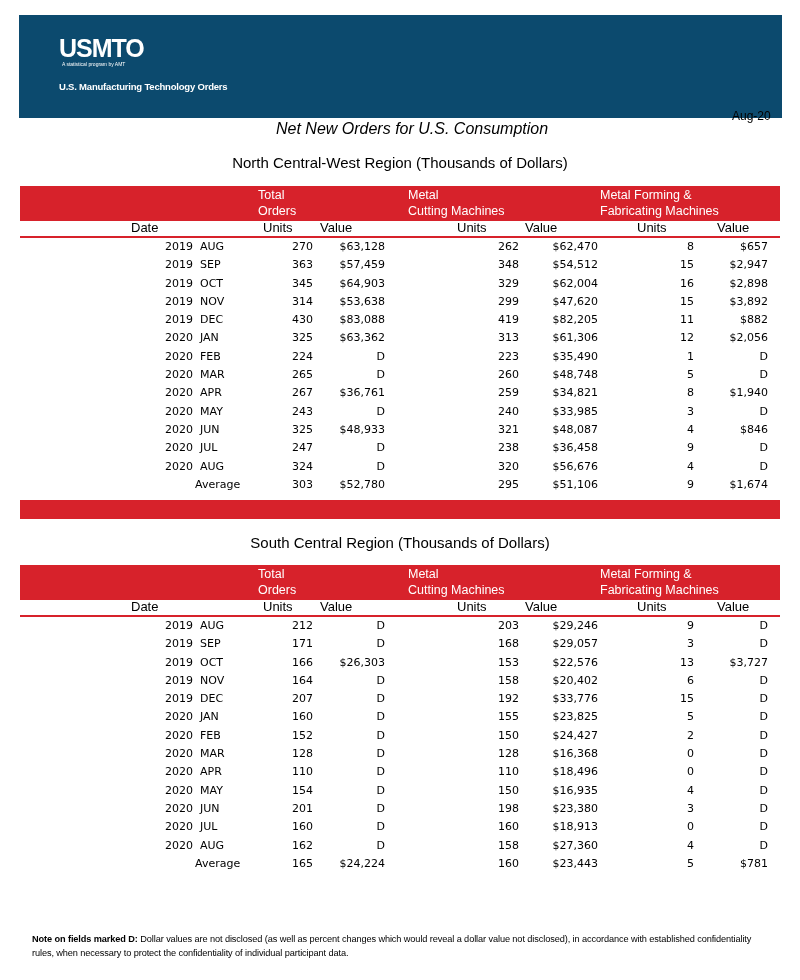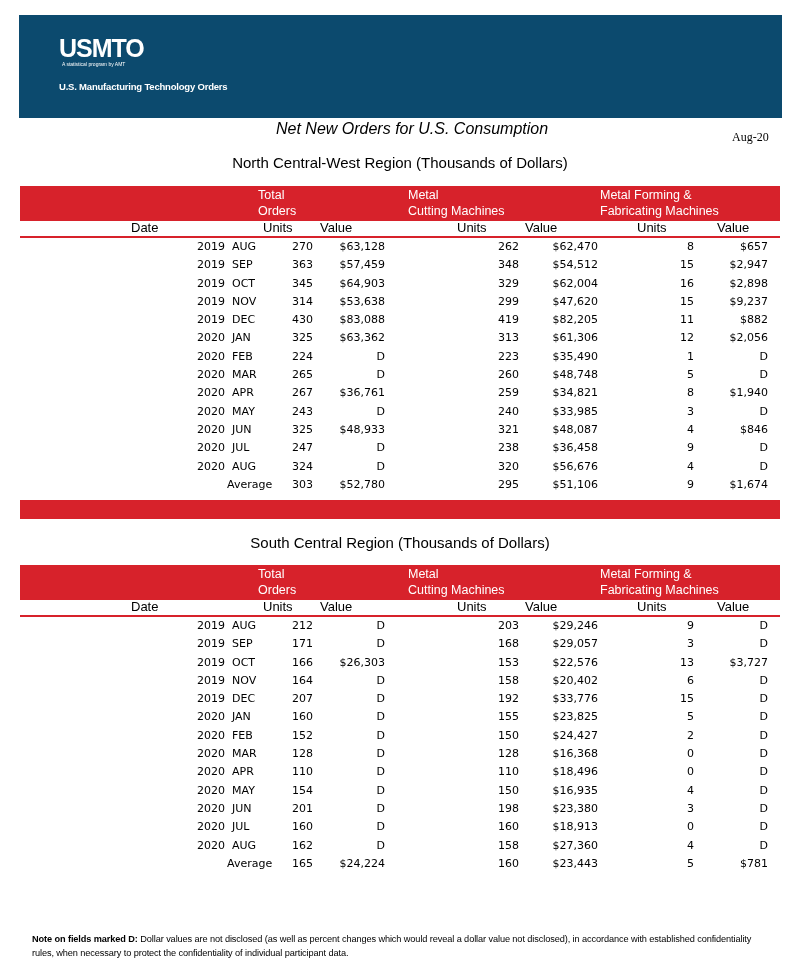--- a/index.html
+++ b/index.html
@@ -5,33 +5,33 @@
     * { box-sizing: border-box; margin: 0; padding: 0; }
     body { width: 800px; height: 980px; background: #ffffff; position: relative; overflow: hidden; font-family: "Liberation Sans", sans-serif; color: #000; }
 
     .banner { position: absolute; left: 19px; top: 15px; width: 763px; height: 103px; background: #0c4a6e; }
     .logo { position: absolute; left: 40px; top: 20px; color: #fff; }
     .logo-main { font-family: "Liberation Sans", sans-serif; font-weight: bold; font-size: 25px; letter-spacing: -1px; line-height: 26px; }
     .logo-sub { font-size: 5px; line-height: 7px; margin-left: 3px; }
     .banner-title { position: absolute; left: 40px; top: 66px; color: #fff; font-weight: bold; font-size: 9.5px; letter-spacing: -0.2px; }
 
     .report-title { position: absolute; left: 276px; top: 120px; font-style: italic; font-size: 16px; }
-    .report-date { position: absolute; left: 732px; top: 130px; font-size: 12px; font-family: Liberation Serif, serif; }
+    .report-date { position: absolute; left: 732px; top: 109px; font-size: 12px; }
 
     .region-title { position: absolute; left: 0; width: 800px; text-align: center; font-size: 15px; }
 
     .hdr-band { position: absolute; left: 20px; width: 760px; height: 35px; background: #d7222b; }
     .hdr-band .grp { position: absolute; top: 1px; color: #fff; font-size: 12.5px; line-height: 16px; }
     .hdr-line { position: absolute; left: 20px; width: 760px; height: 2px; background: #d7222b; }
     .hdr-row { position: absolute; left: 20px; width: 760px; height: 16px; font-size: 13px; }
     .hdr-row span { position: absolute; top: 0; }
 
     .sep-band { position: absolute; left: 20px; top: 500px; width: 760px; height: 19px; background: #d7222b; }
 
-    .data-rows { position: absolute; left: 0; width: 800px; font-family: "DejaVu Sans", sans-serif; font-size: 11px; padding-left: 32px; }
+    .data-rows { position: absolute; left: 0; width: 800px; font-family: "DejaVu Sans", sans-serif; font-size: 11px; }
     .row { position: relative; height: 18.3px; }
     .row span { position: absolute; top: 2px; }
     .c-date { left: 165px; width: 80px; white-space: pre; }
     .c-avg { left: 195px; }
     .c-u1 { right: 487px; text-align: right; }
     .c-v1 { right: 415px; text-align: right; }
     .c-u2 { right: 281px; text-align: right; }
     .c-v2 { right: 202px; text-align: right; }
     .c-u3 { right: 106px; text-align: right; }
     .c-v3 { right: 32px; text-align: left; }
@@ -108,21 +108,21 @@
       <span class="c-u3">16</span>
       <span class="c-v3">$2,898</span>
     </div>
   <div class="row">
       <span class="c-date">2019  NOV</span>
       <span class="c-u1">314</span>
       <span class="c-v1">$53,638</span>
       <span class="c-u2">299</span>
       <span class="c-v2">$47,620</span>
       <span class="c-u3">15</span>
-      <span class="c-v3">$9,237</span>
+      <span class="c-v3">$3,892</span>
     </div>
   <div class="row">
       <span class="c-date">2019  DEC</span>
       <span class="c-u1">430</span>
       <span class="c-v1">$83,088</span>
       <span class="c-u2">419</span>
       <span class="c-v2">$82,205</span>
       <span class="c-u3">11</span>
       <span class="c-v3">$882</span>
     </div>

